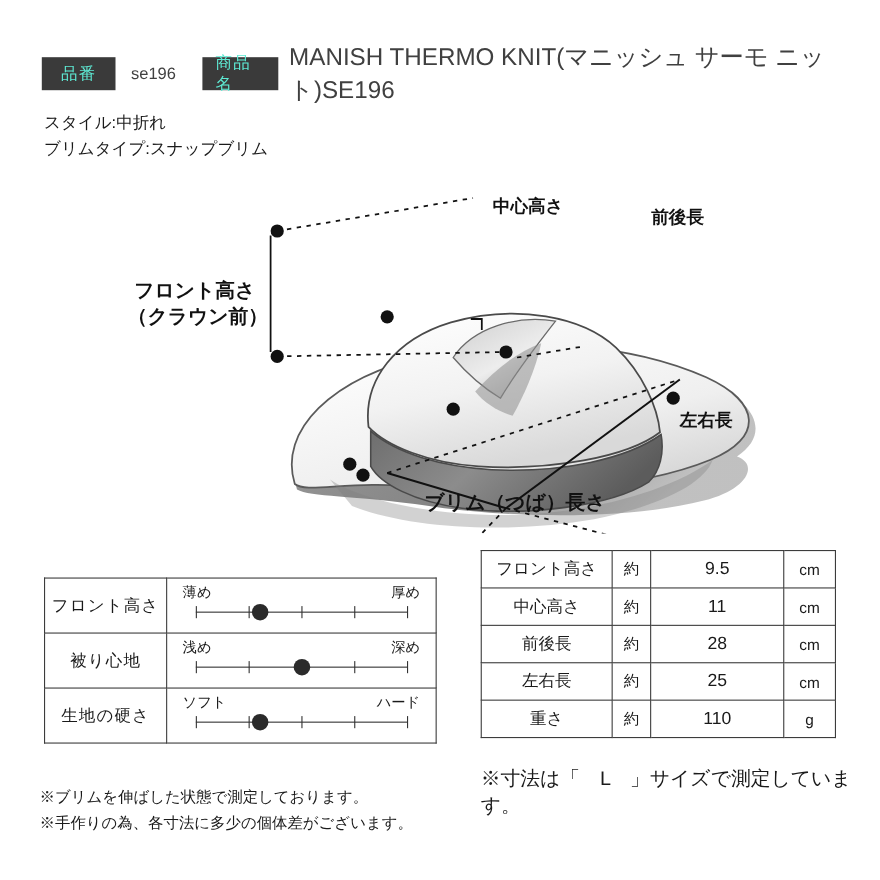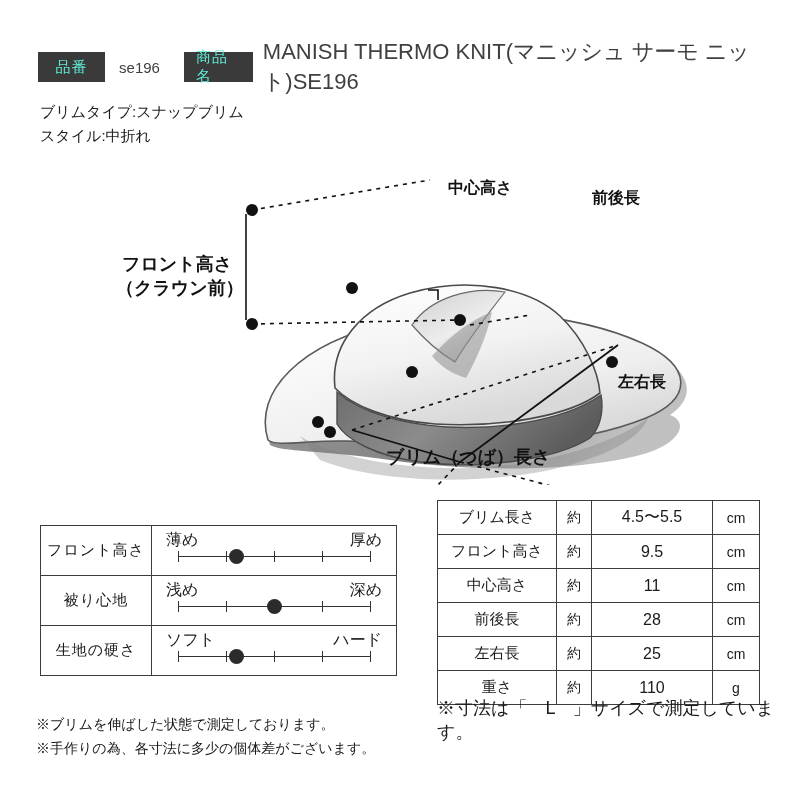--- a/index.html
+++ b/index.html
@@ -108,21 +108,21 @@
   }
   .slider-ends {
     position: absolute;
     top: 4px;
     left: 0;
     right: 0;
     display: flex;
     justify-content: space-between;
     padding: 0 14px;
     box-sizing: border-box;
-    font-size: 16px;
+    font-size: 13px;
     color: #1a1a1a;
   }
   .slider-track {
     position: absolute;
     left: 26px;
     right: 26px;
     top: 30px;
     height: 1px;
     background: #333;
   }
@@ -199,22 +199,22 @@
 <body>
 
 <div class="header">
   <div class="hdr-label w1">品番</div>
   <div class="hdr-value">se196</div>
   <div class="hdr-label w2">商品名</div>
   <div class="hdr-value big">MANISH THERMO KNIT(マニッシュ サーモ ニット)SE196</div>
 </div>
 
 <div class="spec-lines">
+  <div>スタイル:中折れ</div>
   <div>ブリムタイプ:スナップブリム</div>
-  <div>スタイル:中折れ</div>
 </div>
 
 <div class="illus">
   <svg width="800" height="345" viewBox="0 0 800 345">
     <defs>
       <linearGradient id="crownGrad" x1="0" y1="0" x2="0.4" y2="1">
         <stop offset="0%" stop-color="#ffffff"></stop>
         <stop offset="55%" stop-color="#f2f2f2"></stop>
         <stop offset="100%" stop-color="#d9d9d9"></stop>
       </linearGradient>
@@ -361,26 +361,20 @@
         <div class="tick" style="left:100%"></div>
         <div class="knob" style="left:30%"></div>
       </div>
     </td>
   </tr>
 </tbody>
   </table>
 
 <table class="meas-table">
   <tbody>
-      <tr>
-    <td class="name">ブリム長さ</td>
-    <td class="approx">約</td>
-    <td class="val">4.5〜5.5</td>
-    <td class="unit">cm</td>
-  </tr>
   <tr>
     <td class="name">フロント高さ</td>
     <td class="approx">約</td>
     <td class="val">9.5</td>
     <td class="unit">cm</td>
   </tr>
   <tr>
     <td class="name">中心高さ</td>
     <td class="approx">約</td>
     <td class="val">11</td>

